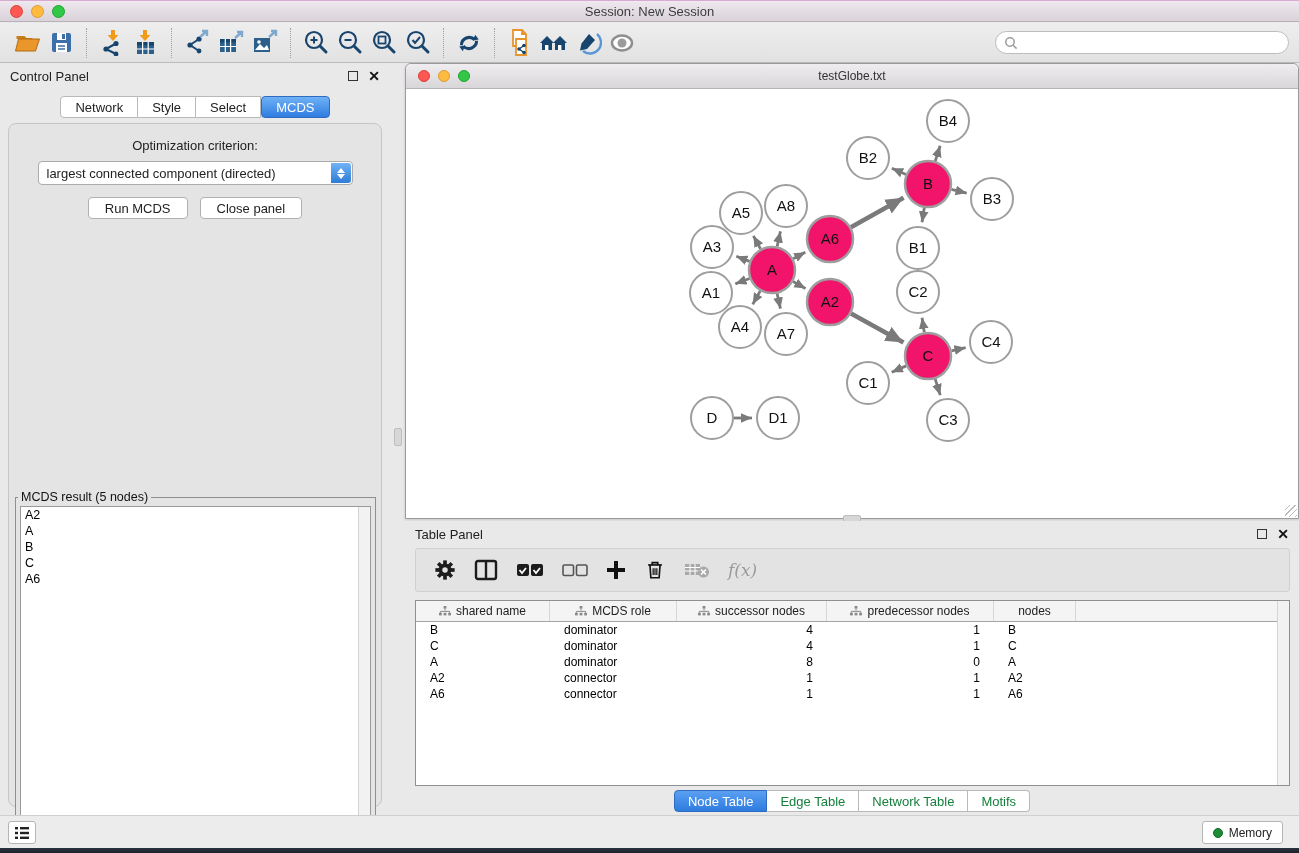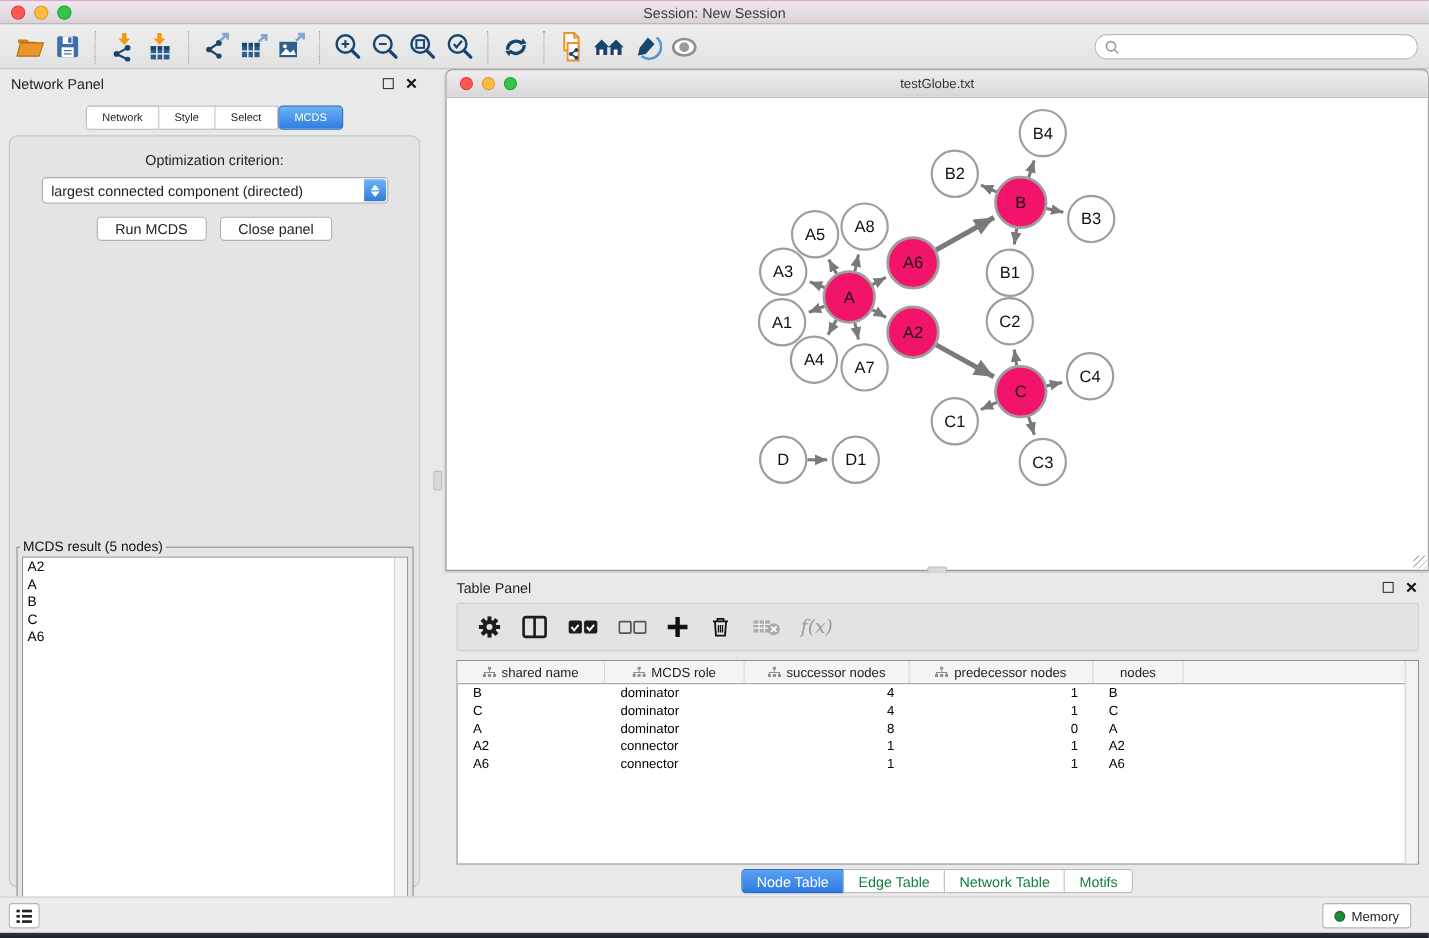--- a/index.html
+++ b/index.html
@@ -29,21 +29,21 @@
   
   .cpanel { position:absolute; left:0; top:63px; width:390px; height:752px; background:#E9E9E9; }
   .panel-head { height:26px; display:flex; align-items:center; padding:0 10px; }
   .panel-head .ptitle { font-size:13px; color:#222; flex:1; }
   .phicons { display:flex; align-items:center; gap:10px; }
   .float-ic { width:10px; height:10px; border:1.5px solid #333; display:inline-block; }
   .close-ic { font-weight:700; font-size:14px; color:#111; line-height:10px; }
 
   .ctabs { position:absolute; left:0; top:33px; width:390px; display:flex; justify-content:center; }
   .ctab { height:22px; padding:0 14px; background:#fff; border:1px solid #b9b9b9; border-left:none;
-    font-size:10px; display:flex; align-items:center; color:#222; }
+    font-size:13px; display:flex; align-items:center; color:#222; }
   .ctab:first-child { border-left:1px solid #b9b9b9; border-radius:4px 0 0 4px; }
   .ctab:last-child { border-radius:0 4px 4px 0; }
   .ctab.sel { background:linear-gradient(#6fb1f5,#2f7de1); color:#fff; border:1px solid #2f6cc0; border-radius:4px; }
 
   .cbody { position:absolute; left:8px; top:60px; width:374px; height:684px;
     background:#E4E4E4; border:1px solid #c6c6c6; border-radius:8px; }
   .opt-label { text-align:center; margin-top:14px; font-size:13px; }
   .dropdown { position:relative; margin:8px auto 0; width:315px; height:24px; background:#fff;
     border:1px solid #ababab; border-radius:4px; display:flex; align-items:center; padding-left:8px; font-size:13px; }
   .dd-stepper { position:absolute; right:1px; top:1px; bottom:1px; width:20px; border-radius:0 3px 3px 0;
@@ -264,21 +264,21 @@
   <div class="searchbox">
     <svg width="14" height="14" viewBox="0 0 14 14">
       <circle cx="6" cy="6" r="4.2" stroke="#9b9b9b" stroke-width="1.5" fill="none"></circle>
       <path d="M9.2 9.2 L12.6 12.6" stroke="#9b9b9b" stroke-width="1.5"></path>
     </svg>
   </div>
 </div>
 
 <div class="cpanel">
   <div class="panel-head">
-    <span class="ptitle">Network Panel</span>
+    <span class="ptitle">Control Panel</span>
     <span class="phicons">
       <span class="float-ic"></span>
       <span class="close-ic">✕</span>
     </span>
   </div>
   <div class="ctabs" id="control-tabs">
       <div class="ctab">Network</div>
       <div class="ctab">Style</div>
       <div class="ctab">Select</div>
       <div class="ctab sel">MCDS</div>

